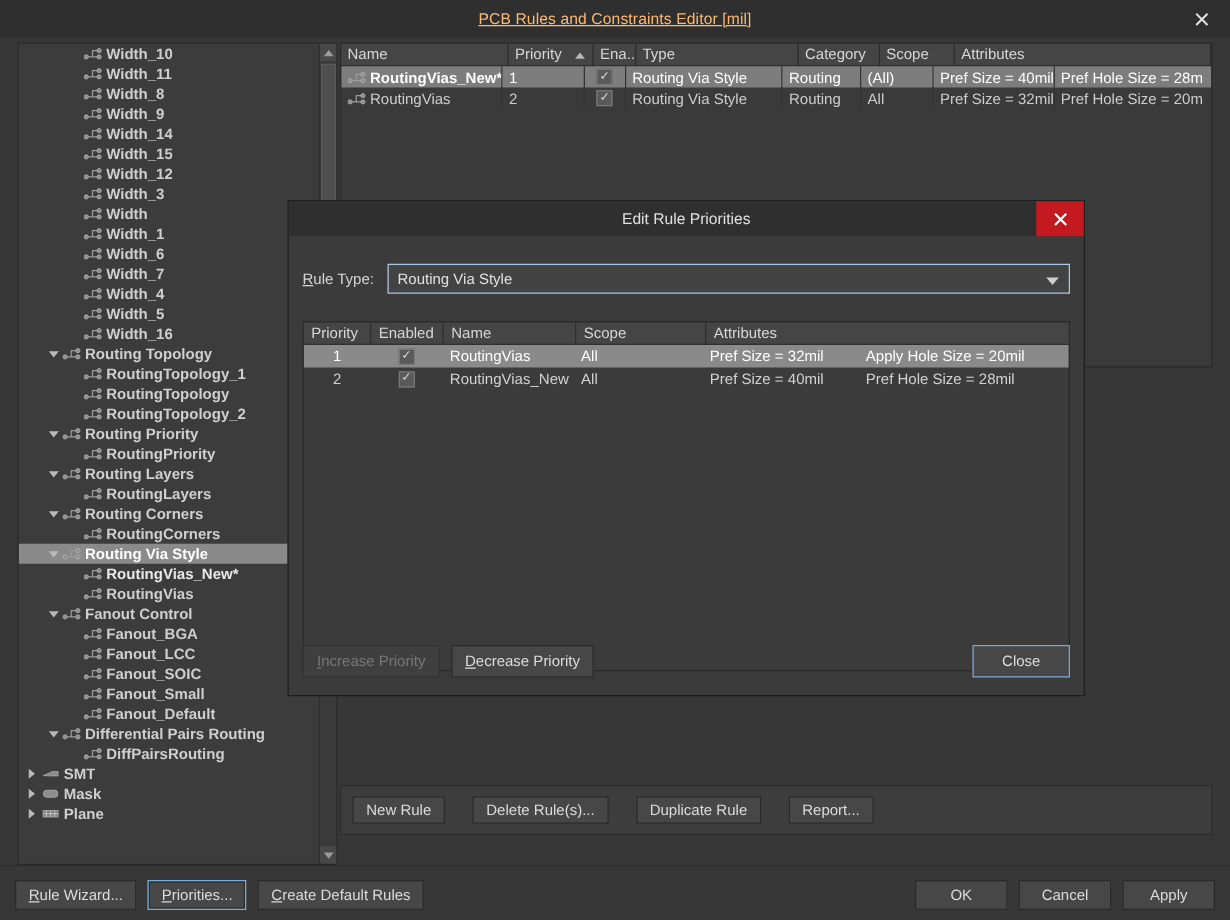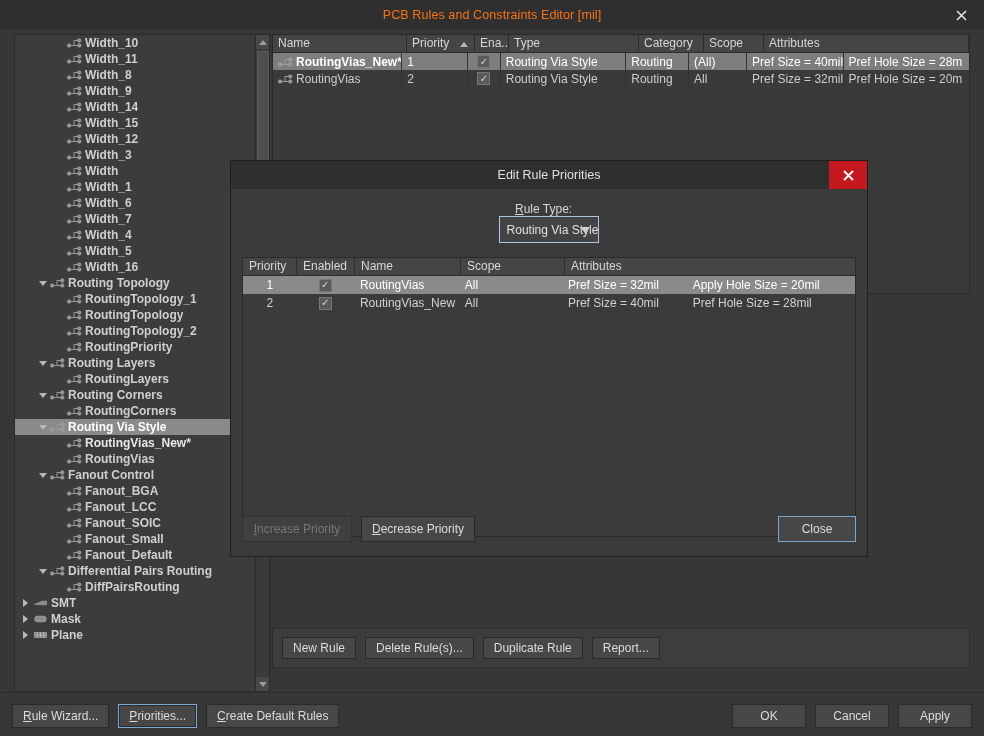--- a/index.html
+++ b/index.html
@@ -12,21 +12,21 @@
     overflow: hidden;
   }
   #app { position: relative; width: 984px; height: 736px; background: #373737; }
 
   
   .titlebar {
     position: absolute; left: 0; top: 0; width: 984px; height: 30px;
     background: #2f2f2f;
     display: flex; align-items: center; justify-content: center;
   }
-  .titlebar .title { font-size: 12.5px; color: #f97316; letter-spacing: .1px; }
+  .titlebar .title { font-size: 12.5px; color: #fdba74; letter-spacing: .1px; text-decoration: underline; }
   .titlebar .closebtn {
     position: absolute; right: 0; top: 0; width: 46px; height: 30px;
     display: flex; align-items: center; justify-content: center;
     color: #e3e3e3; font-size: 14px; cursor: pointer; background: transparent;
   }
 
   
   .content {
     position: absolute; left: 0; top: 30px; width: 984px; height: 662px;
     background: #373737;
@@ -121,21 +121,21 @@
   .chk {
     width: 13px; height: 13px; background: #5a5a5a; border: 1px solid #777;
     display: inline-flex; align-items: center; justify-content: center;
     color: #d8d8d8; font-size: 10px; line-height: 1;
   }
 
   
   .ruletools {
     position: absolute; left: 0; bottom: 24px; width: 698px; height: 40px;
     background: #3d3d3d; border: 1px solid #2d2d2d;
-    display: flex; align-items: center; padding-left: 9px; gap: 9px;
+    display: flex; align-items: center; padding-left: 9px; gap: 22px;
   }
   .btn {
     background: #474747; border: 1px solid #2a2a2a; color: #dcdcdc;
     font-size: 12px; height: 22px; padding: 0 10px; cursor: pointer;
     font-family: "Liberation Sans", sans-serif;
     display: inline-flex; align-items: center; justify-content: center;
     white-space: nowrap;
   }
   .btn.disabled { color: #777; background: #3f3f3f; border-color: #333; cursor: default; }
   .btn.focused { border: 1px solid #7aa9d4; box-shadow: inset 0 0 0 1px #2a2a2a; }
@@ -162,21 +162,21 @@
   .dlg-title .t { font-size: 12.5px; color: #e0e0e0; }
   .dlg-title .x {
     position: absolute; right: 0; top: 0; width: 38px; height: 28px;
     background: #c4191e; color: #fff; font-size: 13px;
     display: flex; align-items: center; justify-content: center; cursor: pointer;
   }
   .dlg-body { position: absolute; left: 0; top: 28px; width: 636px; bottom: 0; }
 
   .ruletype-row {
     position: absolute; left: 11px; top: 13px; right: 11px; height: 41px;
-    display: flex; align-items: center; flex-direction: column;
+    display: flex; align-items: center;
   }
   .ruletype-row .lbl { font-size: 12px; color: #d6d6d6; width: 68px; }
   .combobox {
     flex: 1 1 auto; height: 24px; background: #434343;
     border: 1px solid #a9c7e2; position: relative; cursor: pointer;
     display: flex; align-items: center;
   }
   .combobox .val { padding-left: 7px; font-size: 12px; color: #e0e0e0; }
   .combobox .caret {
     position: absolute; right: 8px; top: 10px;
@@ -431,20 +431,31 @@
           <div class="trow">
             <span style="display:inline-block;width:40px;flex:0 0 auto"></span>
             <span class="tw-expander"></span>
             <svg class="ticon" viewBox="0 0 15 12">
               <path d="M2.5,8.5 L7,8.5 L7,3.5 L12,3.5 M7,8.5 L12,8.5" stroke="#9a9a9a" stroke-width="1" fill="none"></path>
               <circle cx="2" cy="8.5" r="1.7" fill="#8e8e8e" stroke="#b5b5b5" stroke-width=".6"></circle>
               <circle cx="12.3" cy="3.5" r="1.7" fill="#8e8e8e" stroke="#b5b5b5" stroke-width=".6"></circle>
               <circle cx="12.3" cy="8.5" r="1.7" fill="#8e8e8e" stroke="#b5b5b5" stroke-width=".6"></circle>
             </svg>
             <span class="tlabel">RoutingTopology_2</span>
+          </div>
+          <div class="trow">
+            <span style="display:inline-block;width:23px;flex:0 0 auto"></span>
+            <span class="tw-expander open"></span>
+            <svg class="ticon" viewBox="0 0 15 12">
+              <path d="M2.5,8.5 L7,8.5 L7,3.5 L12,3.5 M7,8.5 L12,8.5" stroke="#9a9a9a" stroke-width="1" fill="none"></path>
+              <circle cx="2" cy="8.5" r="1.7" fill="#8e8e8e" stroke="#b5b5b5" stroke-width=".6"></circle>
+              <circle cx="12.3" cy="3.5" r="1.7" fill="#8e8e8e" stroke="#b5b5b5" stroke-width=".6"></circle>
+              <circle cx="12.3" cy="8.5" r="1.7" fill="#8e8e8e" stroke="#b5b5b5" stroke-width=".6"></circle>
+            </svg>
+            <span class="tlabel">Routing Priority</span>
           </div>
           <div class="trow">
             <span style="display:inline-block;width:40px;flex:0 0 auto"></span>
             <span class="tw-expander"></span>
             <svg class="ticon" viewBox="0 0 15 12">
               <path d="M2.5,8.5 L7,8.5 L7,3.5 L12,3.5 M7,8.5 L12,8.5" stroke="#9a9a9a" stroke-width="1" fill="none"></path>
               <circle cx="2" cy="8.5" r="1.7" fill="#8e8e8e" stroke="#b5b5b5" stroke-width=".6"></circle>
               <circle cx="12.3" cy="3.5" r="1.7" fill="#8e8e8e" stroke="#b5b5b5" stroke-width=".6"></circle>
               <circle cx="12.3" cy="8.5" r="1.7" fill="#8e8e8e" stroke="#b5b5b5" stroke-width=".6"></circle>
             </svg>

